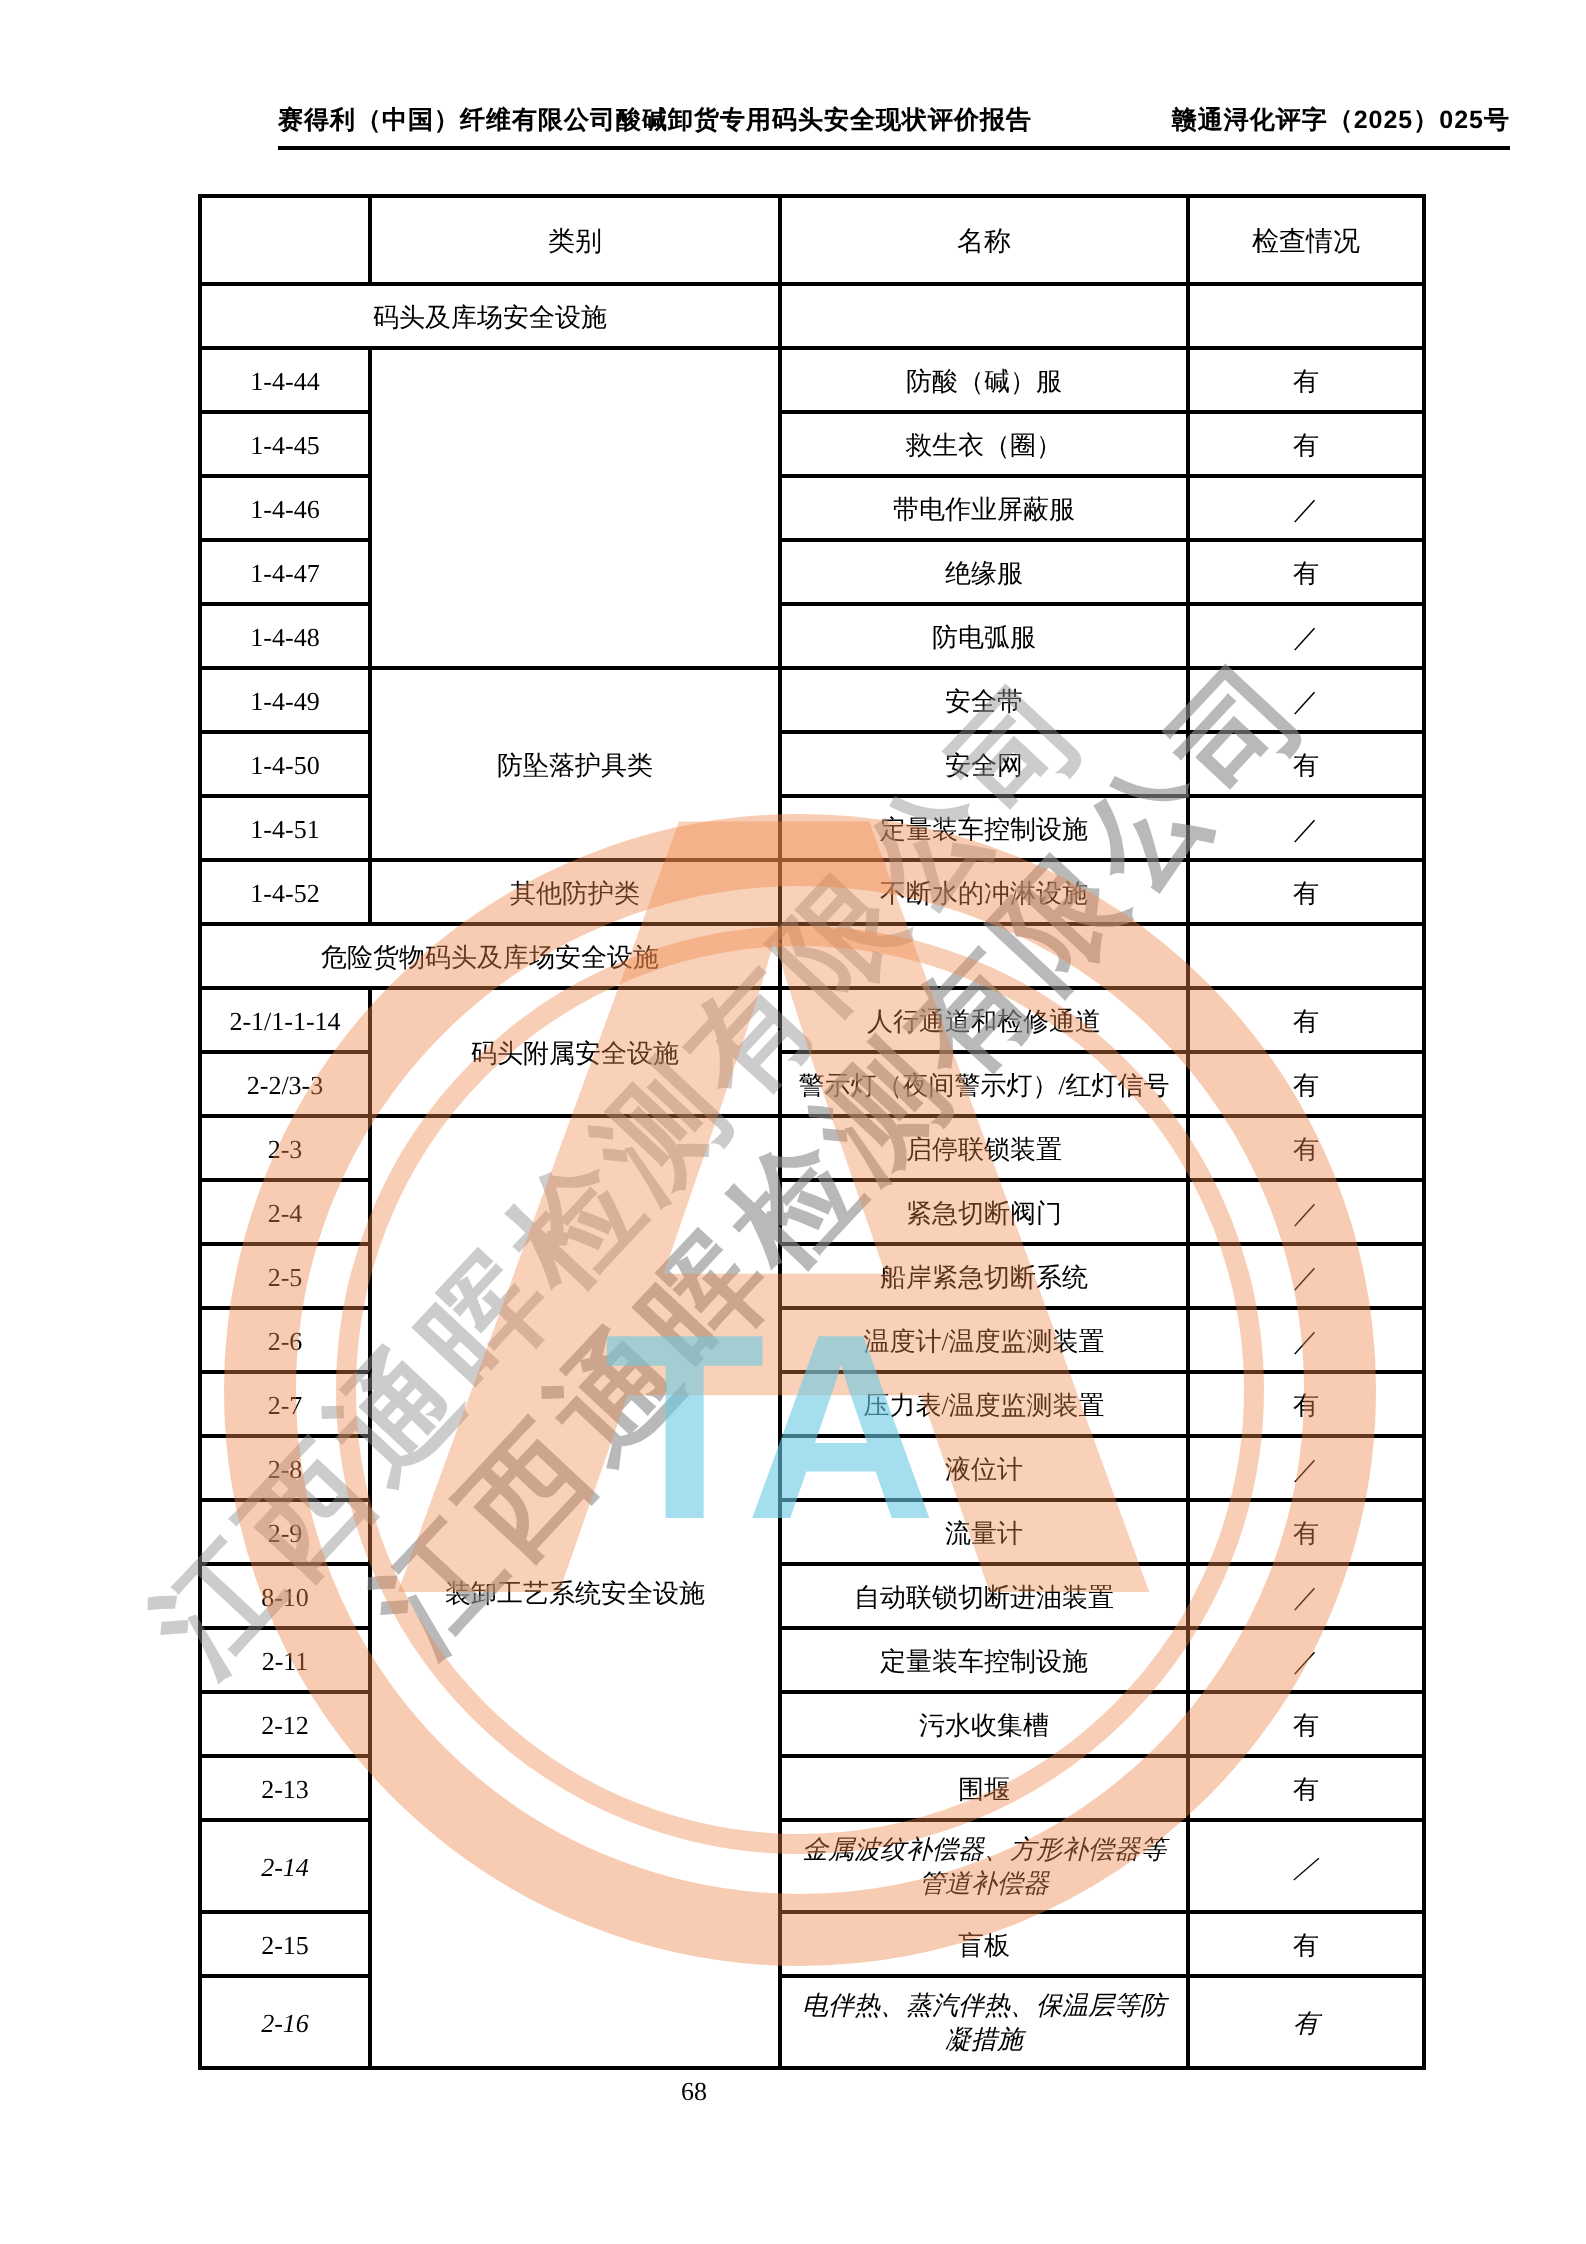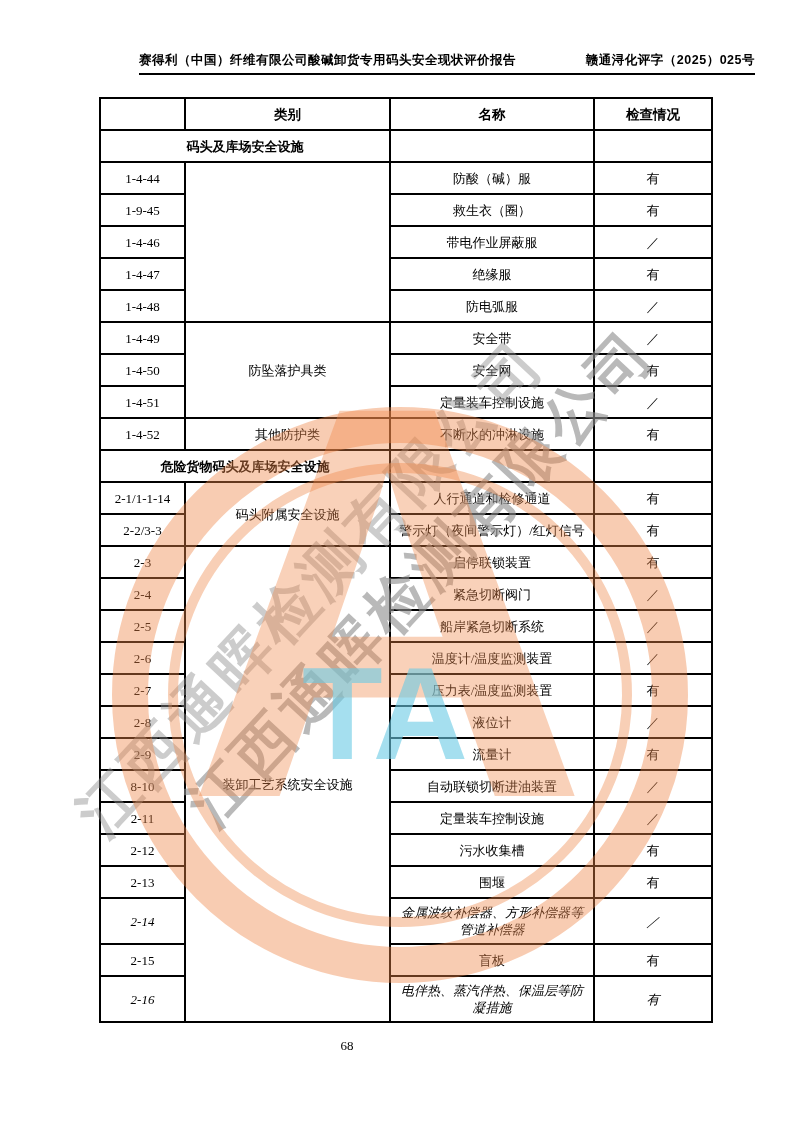--- a/index.html
+++ b/index.html
@@ -25,27 +25,27 @@
   table.checklist col.c-id   { width:85px; }
   table.checklist col.c-cat  { width:205px; }
   table.checklist col.c-name { width:204px; }
   table.checklist col.c-chk  { width:118px; }
   table.checklist th, table.checklist td {
     border:2px solid #000; text-align:center; vertical-align:middle;
     font-size:13px; line-height:17px; padding:2px 4px; overflow:hidden;
   }
   table.checklist th {
     font-family:"Liberation Sans","DejaVu Sans",sans-serif;
-    font-weight:bold; font-size:13.5px; height:32px;
+    font-weight:normal; font-size:13.5px; height:44px;
   }
   table.checklist tr { height:32px; }
   table.checklist tr.tall { height:46px;font-style:italic; }
   td.sec {
     font-family:"Liberation Sans","DejaVu Sans",sans-serif;
-    font-weight:bold; font-size:13.5px; text-align:center;margin-top:40px;
+    font-weight:normal; font-size:13.5px; text-align:center;margin-top:40px;
   }
   td.idc  { font-size:12.5px;border-radius:13px; }
   td.cat  { font-size:13px; }
   td.status { vertical-align:top; padding-top:2px; font-size:13.5px; }
   
   .page-footer {
     position:absolute; left:0; top:1038px; width:694px;
     text-align:center; font-size:13px;
   }
   
@@ -110,21 +110,21 @@
           <td></td>
           <td></td>
         </tr>
         <tr>
           <td class="idc">1-4-44</td>
           <td rowspan="5" class="cat"></td>
           <td class="name">防酸（碱）服</td>
           <td class="status">有</td>
         </tr>
         <tr>
-          <td class="idc">1-9-45</td>
+          <td class="idc">1-4-45</td>
           <td class="name">救生衣（圈）</td>
           <td class="status">有</td>
         </tr>
         <tr>
           <td class="idc">1-4-46</td>
           <td class="name">带电作业屏蔽服</td>
           <td class="status">／</td>
         </tr>
         <tr>
           <td class="idc">1-4-47</td>

